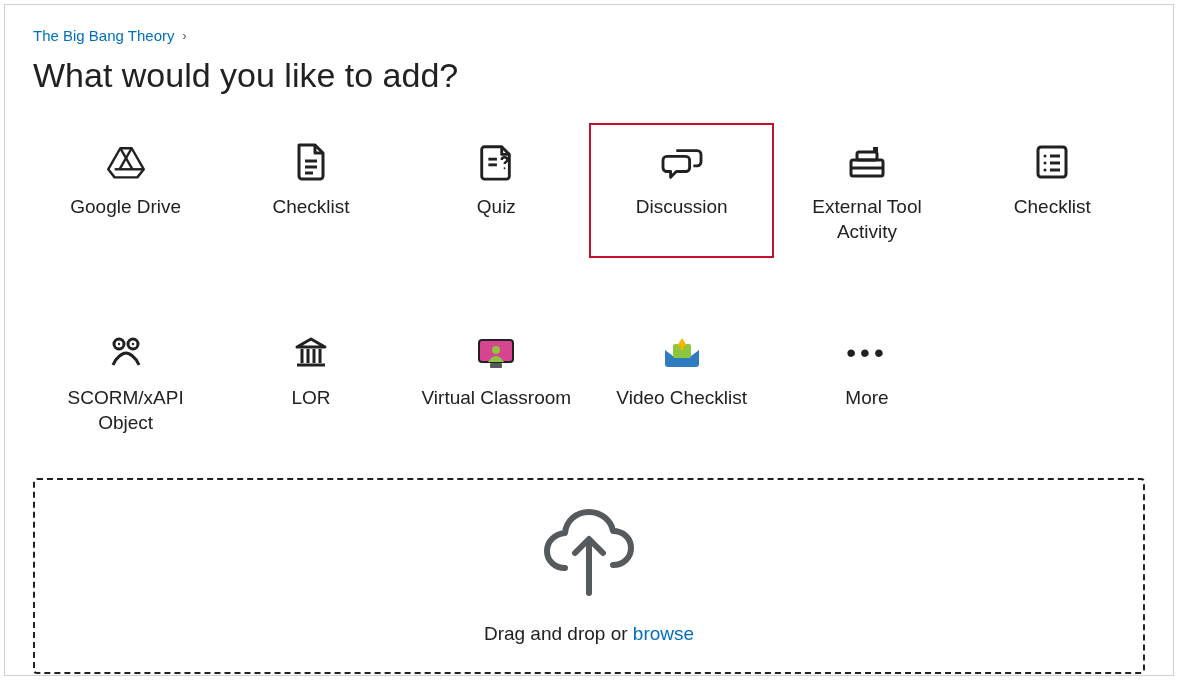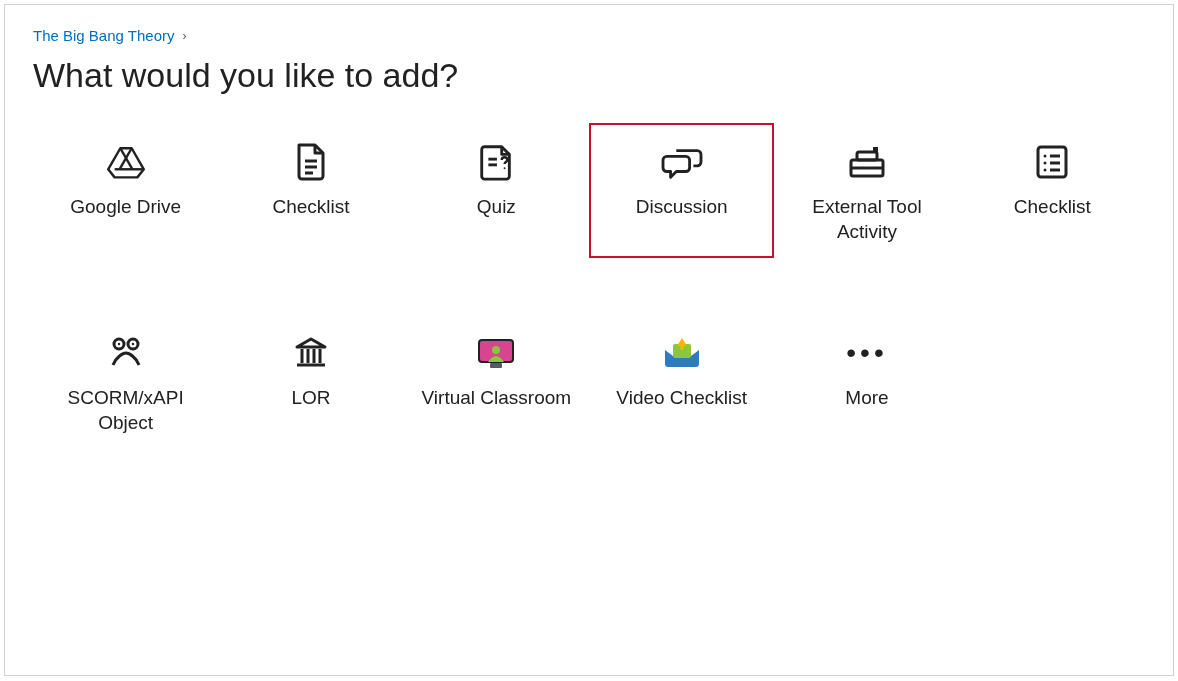--- a/index.html
+++ b/index.html
@@ -243,14 +243,26 @@
 
     <div class="option">
       <span class="icon">
         <span class="more-dots">•••</span>
       </span>
       <span class="label">More</span>
     </div>
 
   </div>
 
+  <div class="dropzone">
+    <span class="cloud">
+      <svg width="100" height="94" viewBox="0 0 100 94" fill="none" stroke="#565a5c" stroke-width="6" stroke-linejoin="round" stroke-linecap="round">
+        <path d="M74 58c10 0 18-7 18-17S84 24 74 24c-2-11-12-19-24-19-13 0-23 9-24 21-10 1-18 8-18 18 0 10 8 17 18 17"></path>
+        <line x1="50" y1="86" x2="50" y2="34"></line>
+        <polyline points="36,46 50,32 64,46"></polyline>
+      </svg>
+    </span>
+    <div class="droptext">
+      <span>Drag and drop or </span><a href="#">browse</a>
+    </div>
+  </div>
 
 </div>
 
 </body></html>

